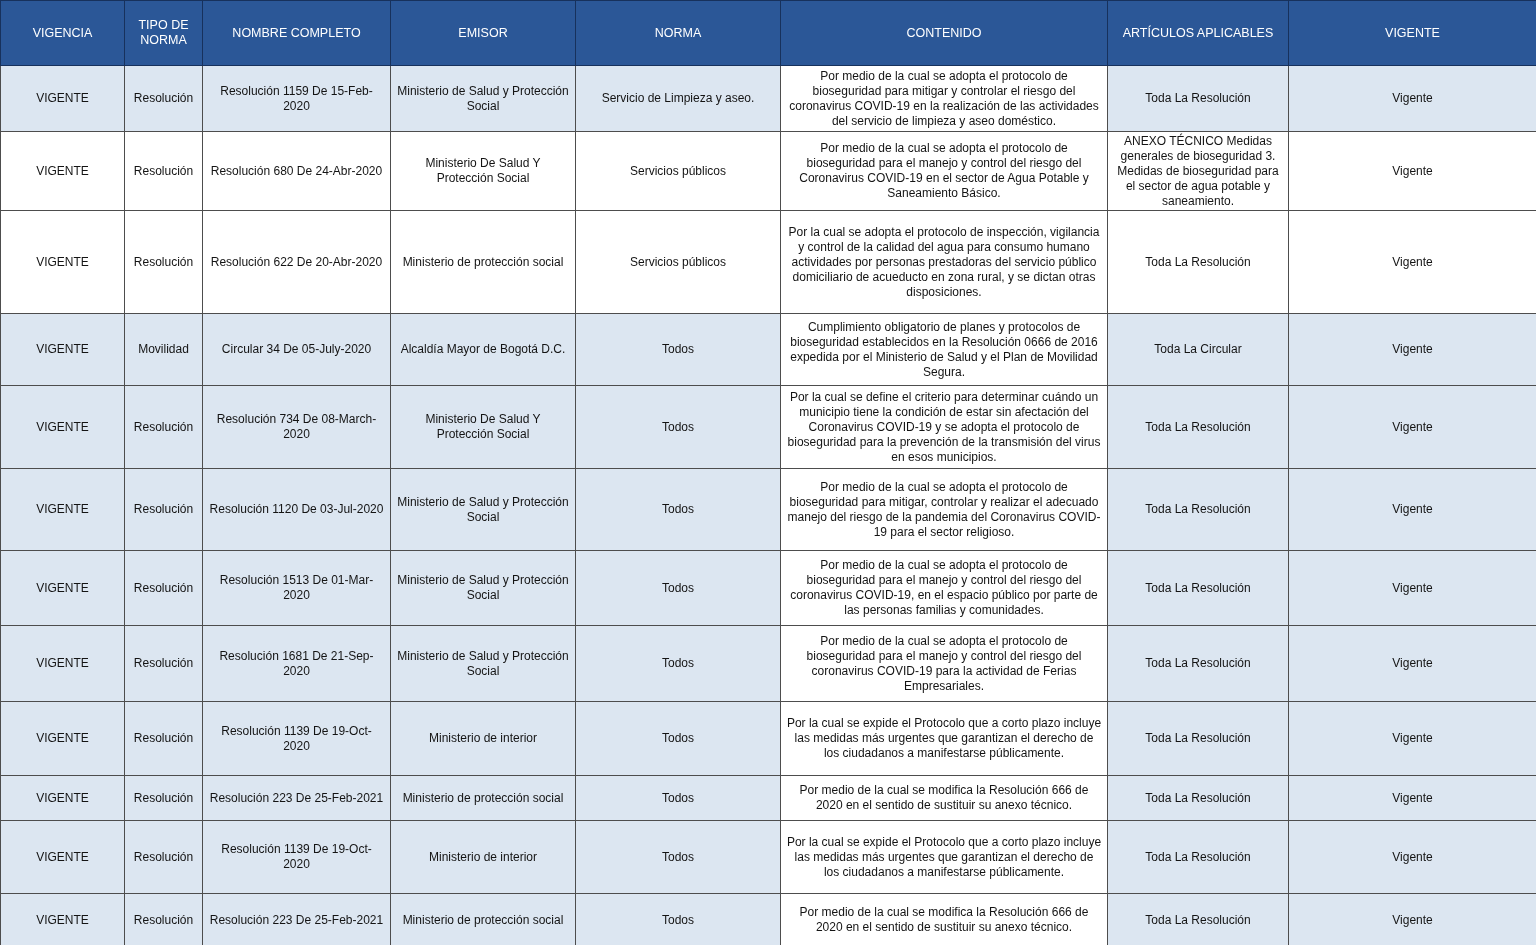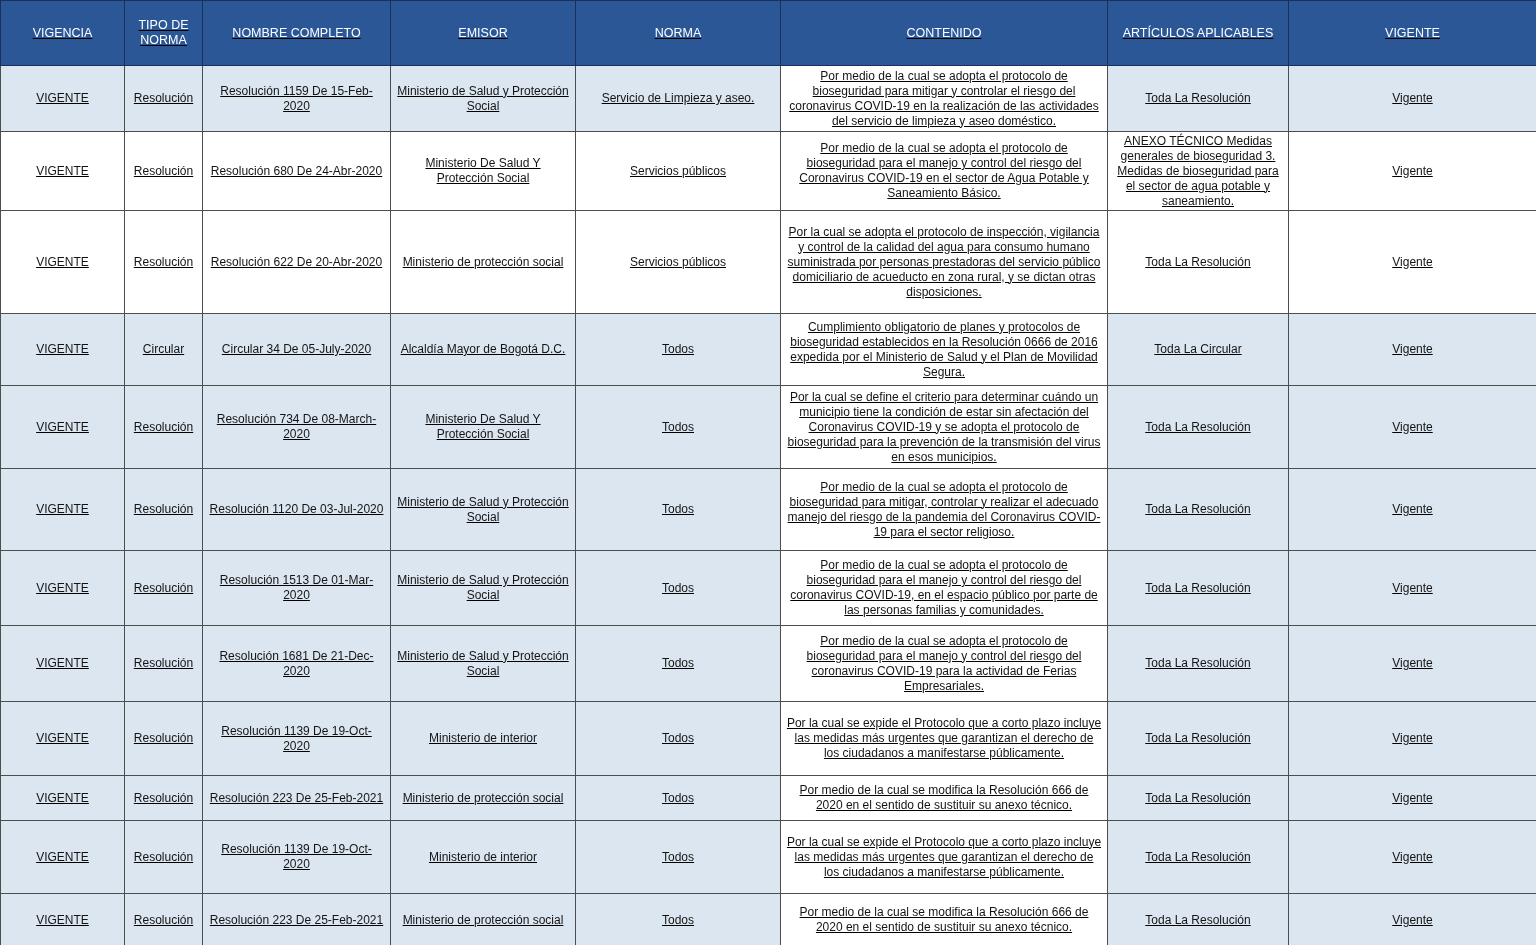--- a/index.html
+++ b/index.html
@@ -6,21 +6,20 @@
     margin: 0;
     padding: 0;
     background: #ffffff;
     font-family: "Liberation Sans", "DejaVu Sans", sans-serif;
   }
   .page {
     width: 1536px;
     height: 945px;
     overflow: hidden;
     background: #ffffff;
-    text-decoration: underline;
   }
   table.norms {
     border-collapse: collapse;
     table-layout: fixed;
     width: 1536px;
     border: 1px solid #3f3f3f;
     border-bottom: 2px solid #1a1a1a;
   }
   table.norms th {
     background: #2b5797;
@@ -105,27 +104,27 @@
           <td class="boxed">Por medio de la cual se adopta el protocolo de bioseguridad para el manejo y control del riesgo del Coronavirus COVID-19 en el sector de Agua Potable y Saneamiento Básico.</td>
           <td class="boxed">ANEXO TÉCNICO Medidas generales de bioseguridad 3. Medidas de bioseguridad para el sector de agua potable y saneamiento.</td>
           <td>Vigente</td>
         </tr>
         <tr style="height: 103px;">
           <td>VIGENTE</td>
           <td>Resolución</td>
           <td>Resolución 622 De 20-Abr-2020</td>
           <td>Ministerio de protección social</td>
           <td>Servicios públicos</td>
-          <td class="boxed">Por la cual se adopta el protocolo de inspección, vigilancia y control de la calidad del agua para consumo humano suministrada por personas prestadoras del servicio público domiciliario de acueducto en zona rural, y se dictan otras disposiciones.</td>
+          <td class="boxed">Por la cual se adopta el protocolo de inspección, vigilancia y control de la calidad del agua para consumo humano actividades por personas prestadoras del servicio público domiciliario de acueducto en zona rural, y se dictan otras disposiciones.</td>
           <td>Toda La Resolución</td>
           <td>Vigente</td>
         </tr>
         <tr class="blue" style="height: 72px;">
           <td>VIGENTE</td>
-          <td>Circular</td>
+          <td>Movilidad</td>
           <td>Circular 34 De 05-July-2020</td>
           <td>Alcaldía Mayor de Bogotá D.C.</td>
           <td>Todos</td>
           <td class="boxed">Cumplimiento obligatorio de planes y protocolos de bioseguridad establecidos en la Resolución 0666 de 2016 expedida por el Ministerio de Salud y el Plan de Movilidad Segura.</td>
           <td>Toda La Circular</td>
           <td>Vigente</td>
         </tr>
         <tr class="blue" style="height: 83px;">
           <td>VIGENTE</td>
           <td>Resolución</td>
@@ -152,21 +151,21 @@
           <td>Resolución 1513 De 01-Mar-2020</td>
           <td>Ministerio de Salud y Protección Social</td>
           <td>Todos</td>
           <td class="boxed">Por medio de la cual se adopta el protocolo de bioseguridad para el manejo y control del riesgo del coronavirus COVID-19, en el espacio público por parte de las personas familias y comunidades.</td>
           <td>Toda La Resolución</td>
           <td>Vigente</td>
         </tr>
         <tr class="blue" style="height: 76px;">
           <td>VIGENTE</td>
           <td>Resolución</td>
-          <td>Resolución 1681 De 21-Dec-2020</td>
+          <td>Resolución 1681 De 21-Sep-2020</td>
           <td>Ministerio de Salud y Protección Social</td>
           <td>Todos</td>
           <td class="boxed">Por medio de la cual se adopta el protocolo de bioseguridad para el manejo y control del riesgo del coronavirus COVID-19 para la actividad de Ferias Empresariales.</td>
           <td>Toda La Resolución</td>
           <td>Vigente</td>
         </tr>
         <tr class="blue" style="height: 74px;">
           <td>VIGENTE</td>
           <td>Resolución</td>
           <td>Resolución 1139 De 19-Oct-2020</td>

